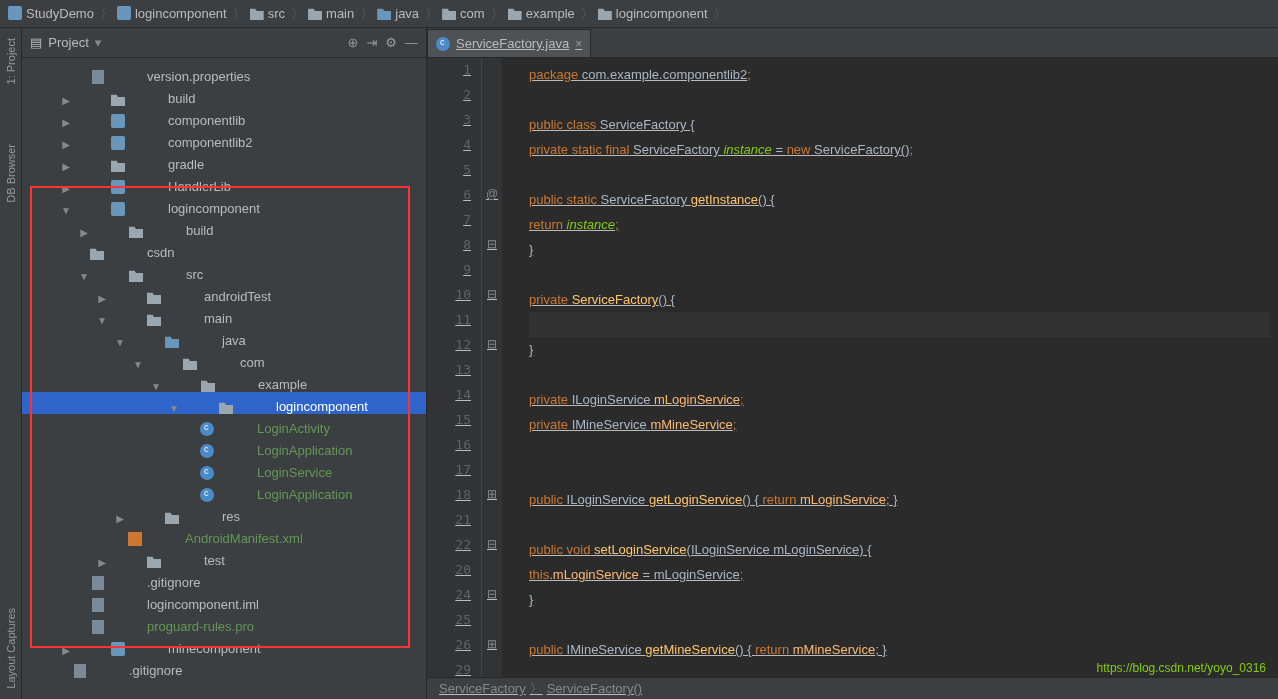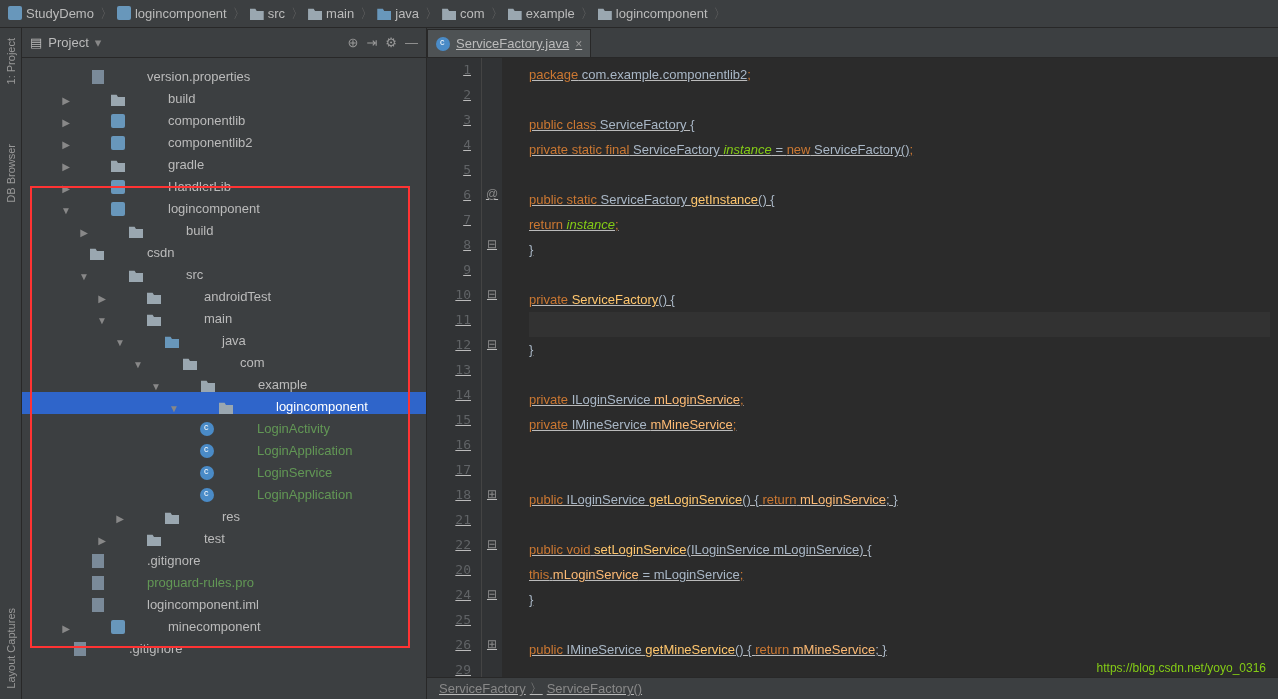--- a/index.html
+++ b/index.html
@@ -215,36 +215,40 @@
         </div>
       <div class="tree-row" style="padding-left:178px">
           <span class="ico ico-class"></span>
           <span class="tree-label green">LoginApplication</span>
         </div>
       <div class="tree-row" style="padding-left:92px">
           <span class="arrow">▶</span>
           <span class="ico ico-folder"></span>
           <span class="tree-label">res</span>
         </div>
+      <div class="tree-row" style="padding-left:106px">
+          <span class="ico ico-xml"></span>
+          <span class="tree-label green">AndroidManifest.xml</span>
+        </div>
       <div class="tree-row" style="padding-left:74px">
           <span class="arrow">▶</span>
           <span class="ico ico-folder"></span>
           <span class="tree-label">test</span>
         </div>
       <div class="tree-row" style="padding-left:70px">
           <span class="ico ico-file"></span>
           <span class="tree-label">.gitignore</span>
         </div>
       <div class="tree-row" style="padding-left:70px">
           <span class="ico ico-file"></span>
+          <span class="tree-label">logincomponent.iml</span>
+        </div>
+      <div class="tree-row" style="padding-left:70px">
+          <span class="ico ico-file"></span>
           <span class="tree-label green">proguard-rules.pro</span>
-        </div>
-      <div class="tree-row" style="padding-left:70px">
-          <span class="ico ico-file"></span>
-          <span class="tree-label">logincomponent.iml</span>
         </div>
       <div class="tree-row" style="padding-left:38px">
           <span class="arrow">▶</span>
           <span class="ico ico-module"></span>
           <span class="tree-label">minecomponent</span>
         </div>
       <div class="tree-row" style="padding-left:52px">
           <span class="ico ico-file"></span>
           <span class="tree-label">.gitignore</span>
         </div>

